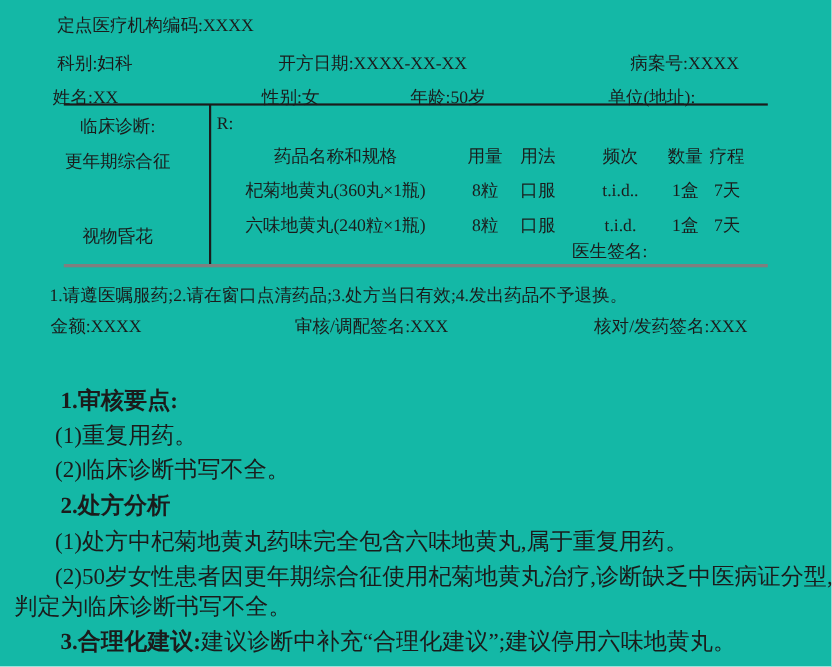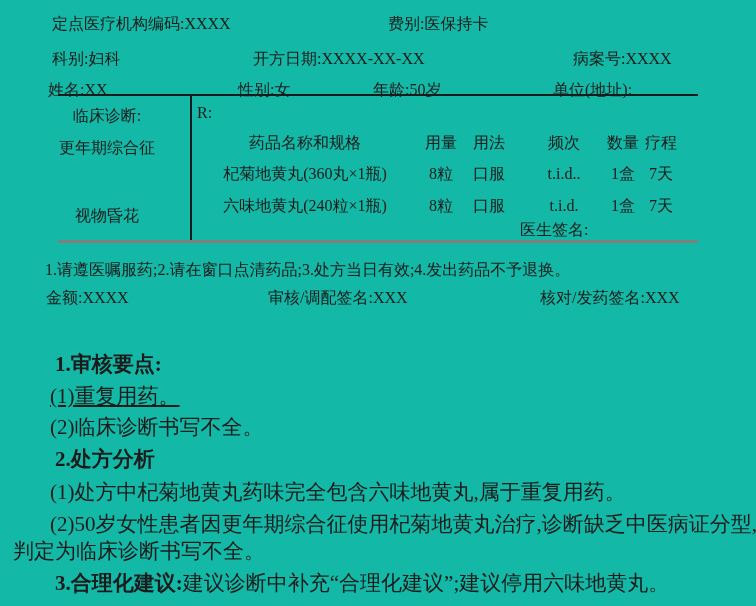--- a/index.html
+++ b/index.html
@@ -34,23 +34,20 @@
   .ana{position:absolute;white-space:nowrap;font-size:21px;line-height:24px;}
   .bold{font-weight:bold;}
 </style>
 </head>
 <body>
 
 <div class="page">
 
   <div class="abs" style="left:52px;top:14px;">
     <span>定点医疗机构编码:</span><span>XXXX</span>
-  </div>
-  <div class="abs" style="left:388px;top:14px;">
-    <span>费别:</span><span>医保持卡</span>
   </div>
 
   <div class="abs" style="left:52px;top:49px;">
     <span>科别:</span><span>妇科</span>
   </div>
   <div class="abs" style="left:573px;top:49px;">
     <span>病案号:</span><span>XXXX</span>
   </div>
   <div class="abs" style="left:253px;top:49px;">
     <span>开方日期:</span><span>XXXX-XX-XX</span>
@@ -108,21 +105,21 @@
     <span>金额:</span><span>XXXX</span>
   </div>
   <div class="abs" style="left:268px;top:288px;">
     <span>审核/调配签名:</span><span>XXX</span>
   </div>
   <div class="abs" style="left:540px;top:288px;">
     <span>核对/发药签名:</span><span>XXX</span>
   </div>
 
   <div class="ana bold" style="left:55px;top:352px;">1.审核要点:</div>
-  <div class="ana" style="left:50px;top:384px;text-decoration:underline;">(1)重复用药。</div>
+  <div class="ana" style="left:50px;top:384px;">(1)重复用药。</div>
   <div class="ana" style="left:50px;top:415px;">(2)临床诊断书写不全。</div>
 
   <div class="ana bold" style="left:55px;top:447px;">2.处方分析</div>
   <div class="ana" style="left:50px;top:480px;">(1)处方中杞菊地黄丸药味完全包含六味地黄丸,属于重复用药。</div>
   <div class="ana" style="left:50px;top:512px;">(2)50岁女性患者因更年期综合征使用杞菊地黄丸治疗,诊断缺乏中医病证分型,</div>
   <div class="ana" style="left:13px;top:539px;">判定为临床诊断书写不全。</div>
 
   <div class="ana" style="left:55px;top:571px;">
     <span class="bold">3.合理化建议:</span><span>建议诊断中补充“合理化建议”;建议停用六味地黄丸。</span>
   </div>

